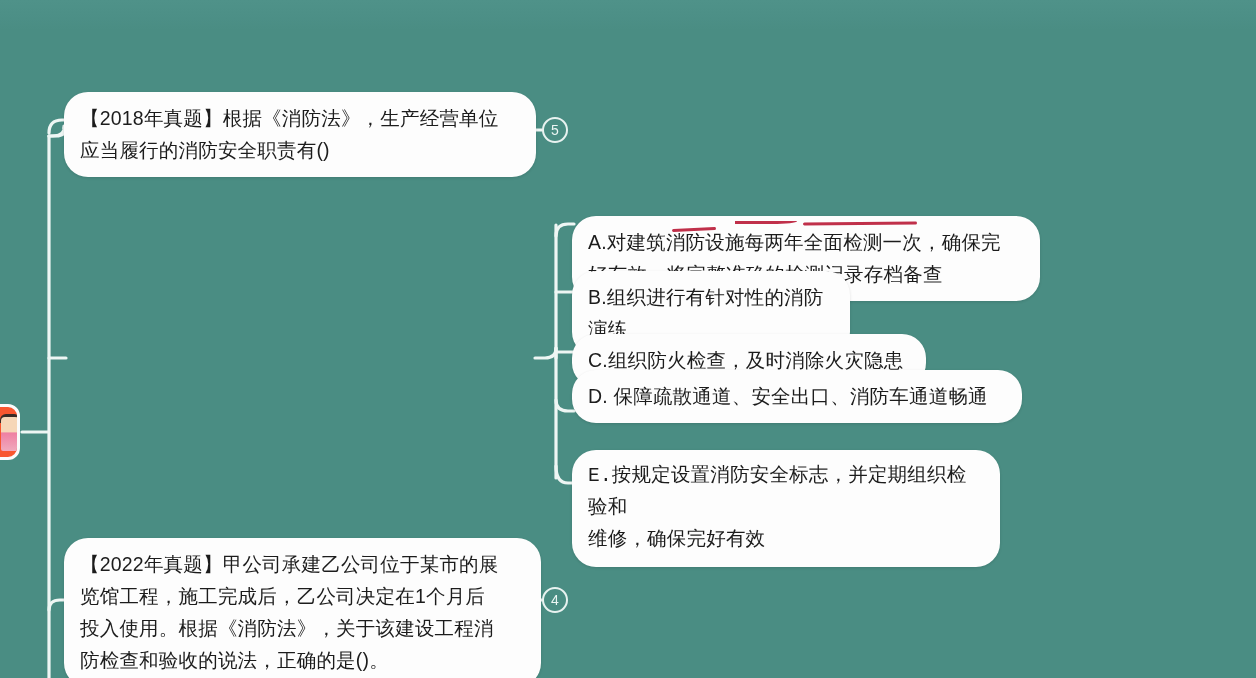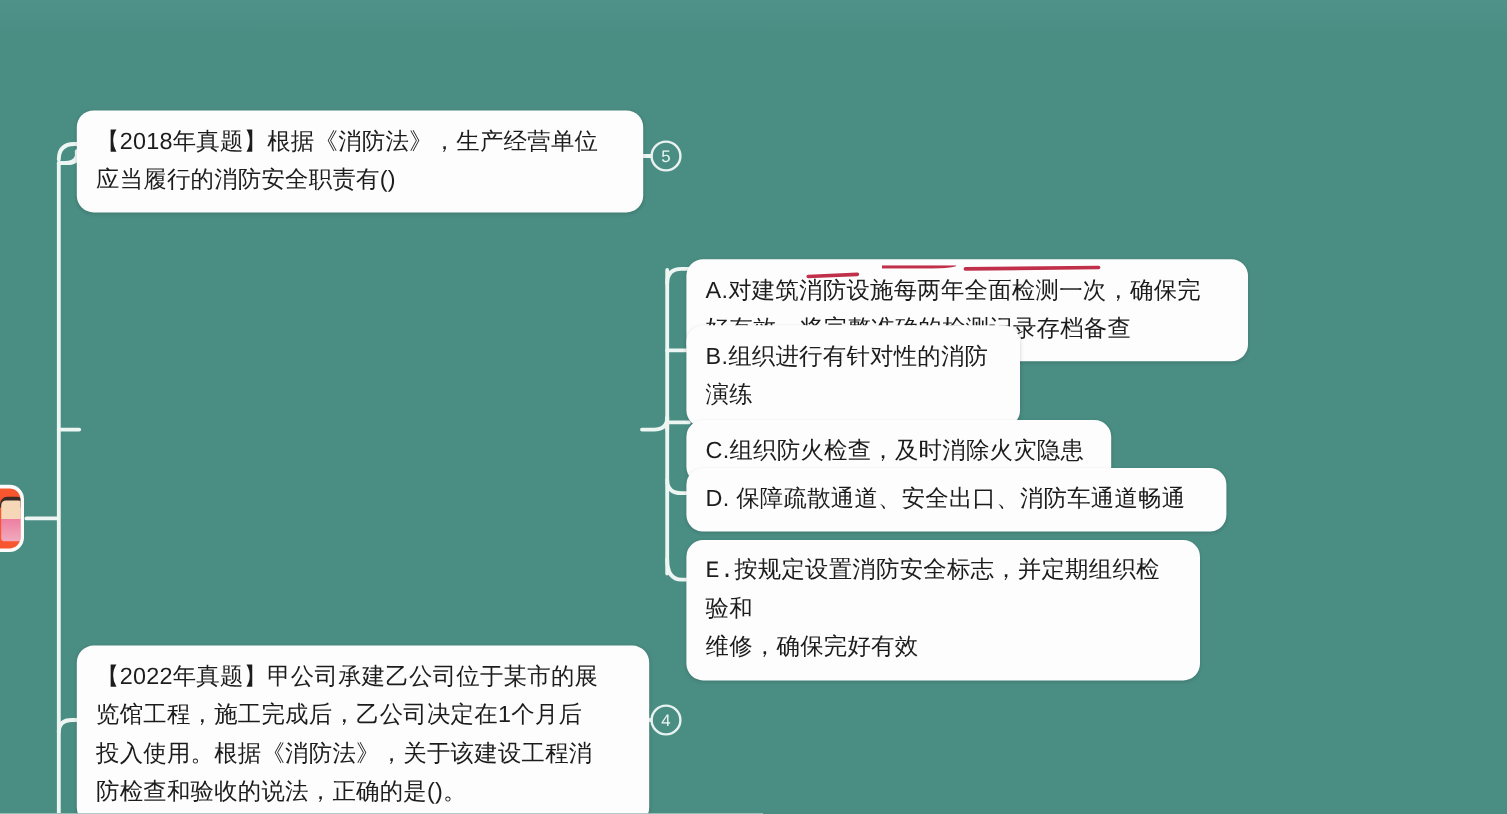--- a/index.html
+++ b/index.html
@@ -18,21 +18,21 @@
   }
   #topband {
     position: absolute; left: 0; top: 0; width: 1256px; height: 30px;
     background: linear-gradient(180deg, #4f9289 0%, #4c8f86 60%, #4a8d83 100%);
   }
   svg.wires { position: absolute; left: 0; top: 0; width: 1256px; height: 678px; pointer-events: none; }
 
   .node {
     position: absolute;
     background: #fdfdfd;
-    border-radius: 14px;
+    border-radius: 24px;
     color: #1c1c1c;
     font-size: 19.5px;
     line-height: 32px;
     letter-spacing: 0.2px;
     padding: 10px 16px 11px 16px;
     box-shadow: 0 1px 3px rgba(0,0,0,0.12);
     white-space: pre-line;
   }
   .node.q { font-weight: 500; }
 
@@ -138,20 +138,20 @@
 
   <div class="node" style="left:572px; top:184px; width:468px;margin-top:32px;">A.对建筑消防设施每两年全面检测一次，确保完
 好有效，将完整准确的检测记录存档备查</div>
 
   <div class="ul curve" style="left:735px; top:217px; width:62px;"></div>
   <div class="ul" style="left:803px; top:222px; width:114px; transform:rotate(-0.6deg);"></div>
   <div class="ul" style="left:672px; top:228px; width:44px; transform:rotate(-2.5deg);"></div>
 
   <div class="node" style="left:572px; top:271px; width:278px;">B.组织进行有针对性的消防演练</div>
 
-  <div class="node" style="left:572px; top:350px; width:354px;">C.组织防火检查，及时消除火灾隐患</div>
+  <div class="node" style="left:572px; top:334px; width:354px;">C.组织防火检查，及时消除火灾隐患</div>
 
-  <div class="node" style="left:572px; top:390px; width:450px;">D. 保障疏散通道、安全出口、消防车通道畅通</div>
+  <div class="node" style="left:572px; top:370px; width:450px;">D. 保障疏散通道、安全出口、消防车通道畅通</div>
 
   <div class="node" style="left:572px; top:450px; width:428px;font-family:Liberation Mono, monospace;">E.按规定设置消防安全标志，并定期组织检验和
 维修，确保完好有效</div>
 
 </div>
 
 </body></html>

